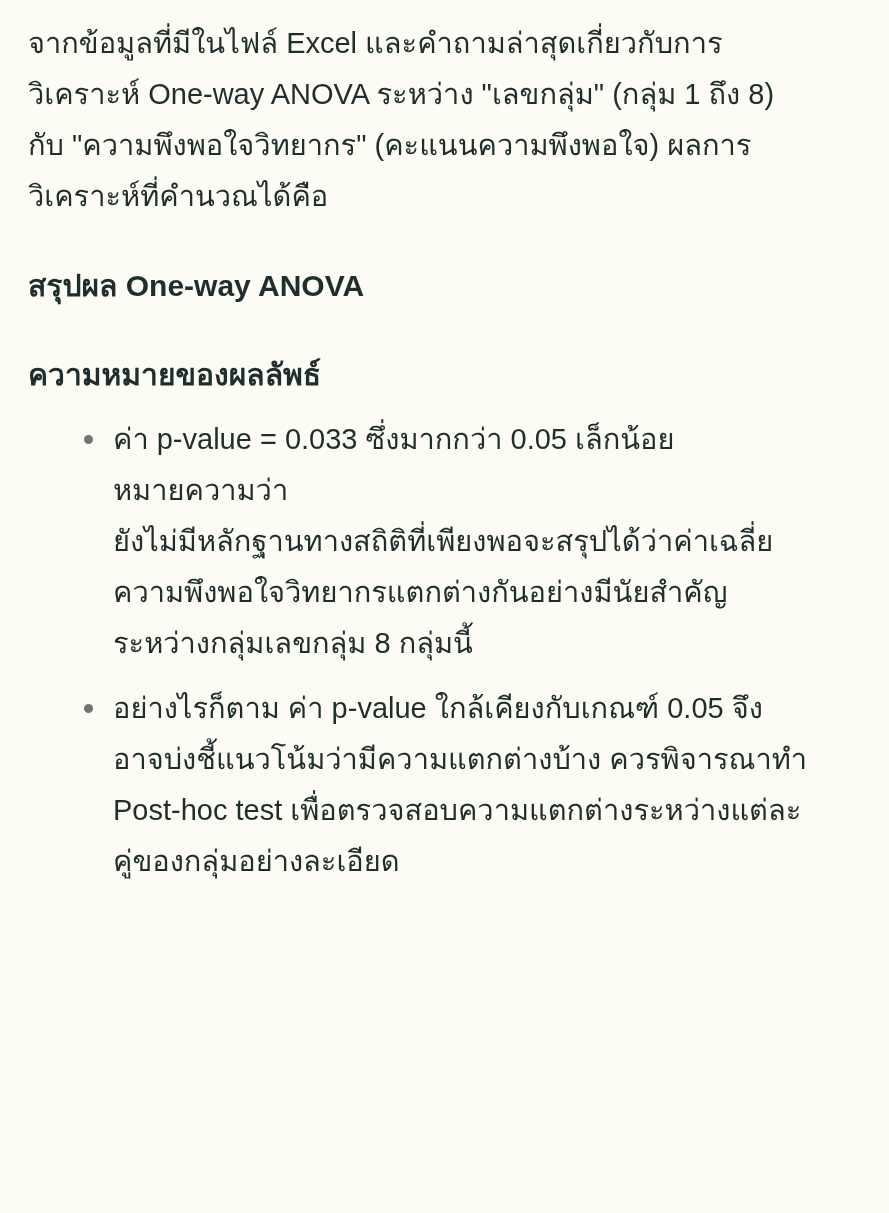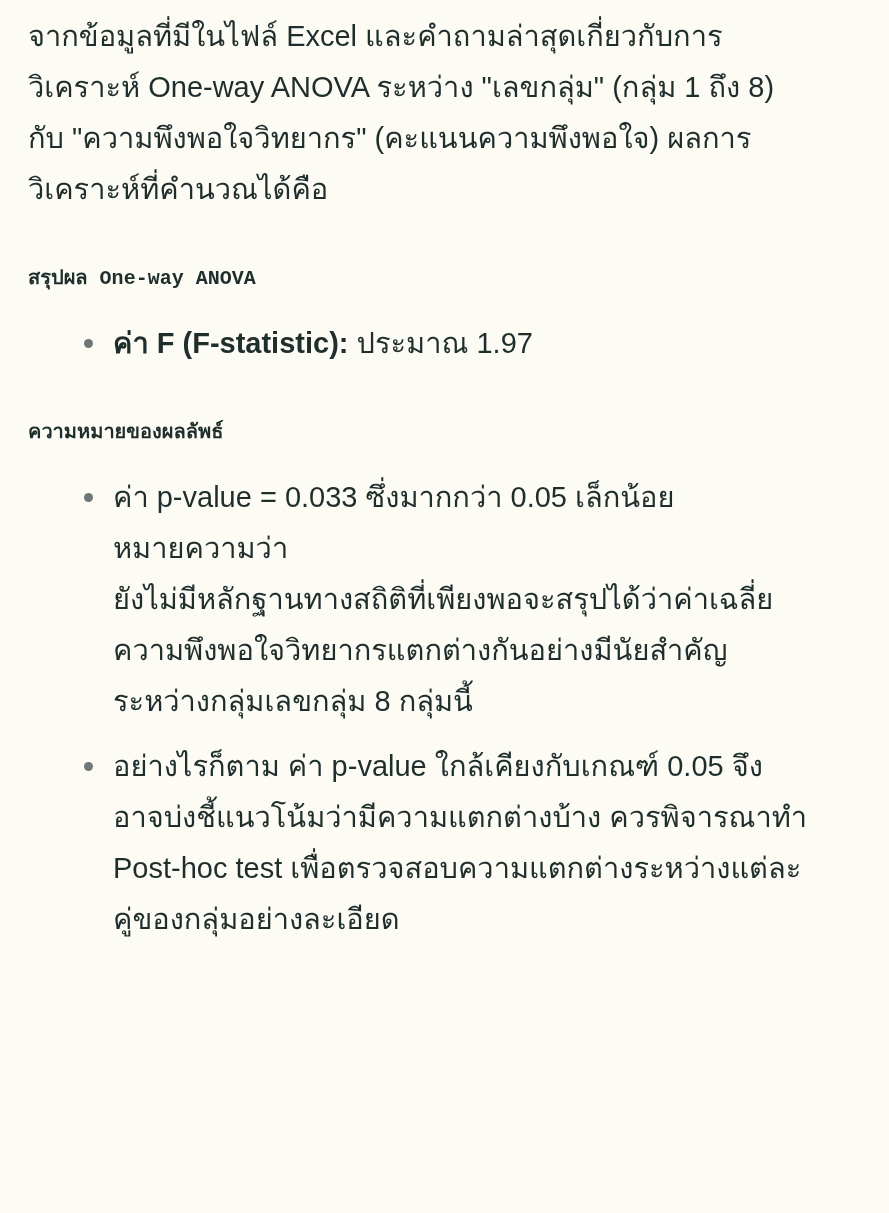--- a/index.html
+++ b/index.html
@@ -12,30 +12,29 @@
   body{
     width:889px;
     min-height:1213px;
     background:var(--bg);
     color:var(--text);
     font-family:"Liberation Sans","DejaVu Sans",sans-serif;
     font-size:29px;
     line-height:51px;
   }
   .message{
-    padding:11px 28px 6px 28px;
+    padding:18px 28px 6px 28px;
   }
   .pre{white-space:pre-line;}
   p{margin:0;}
   h3{
     margin:38px 0 14px 0;
-    font-size:20px;
+    font-size:30px;
     font-weight:600;
     line-height:51px;
-    font-family:Liberation Mono, monospace;
   }
   ul{
     list-style:none;
     margin:0;
     padding:0 0 0 85px;
   }
   li{
     position:relative;
     margin-bottom:14px;
   }
@@ -58,21 +57,20 @@
 <div class="message">
 
   <p class="pre">จากข้อมูลที่มีในไฟล์ Excel และคำถามล่าสุดเกี่ยวกับการ
 วิเคราะห์ One-way ANOVA ระหว่าง "เลขกลุ่ม" (กลุ่ม 1 ถึง 8)
 กับ "ความพึงพอใจวิทยากร" (คะแนนความพึงพอใจ) ผลการ
 วิเคราะห์ที่คำนวณได้คือ</p>
 
   <h3>สรุปผล One-way ANOVA</h3>
 
   <ul>
-    <li><span class="b">ค่า F (F-statistic):</span> <span>ประมาณ 1.97</span></li>
   </ul>
 
   <h3>ความหมายของผลลัพธ์</h3>
 
   <ul>
     <li class="pre">ค่า p-value = 0.033 ซึ่งมากกว่า 0.05 เล็กน้อย
 หมายความว่า
 ยังไม่มีหลักฐานทางสถิติที่เพียงพอจะสรุปได้ว่าค่าเฉลี่ย
 ความพึงพอใจวิทยากรแตกต่างกันอย่างมีนัยสำคัญ
 ระหว่างกลุ่มเลขกลุ่ม 8 กลุ่มนี้</li>

